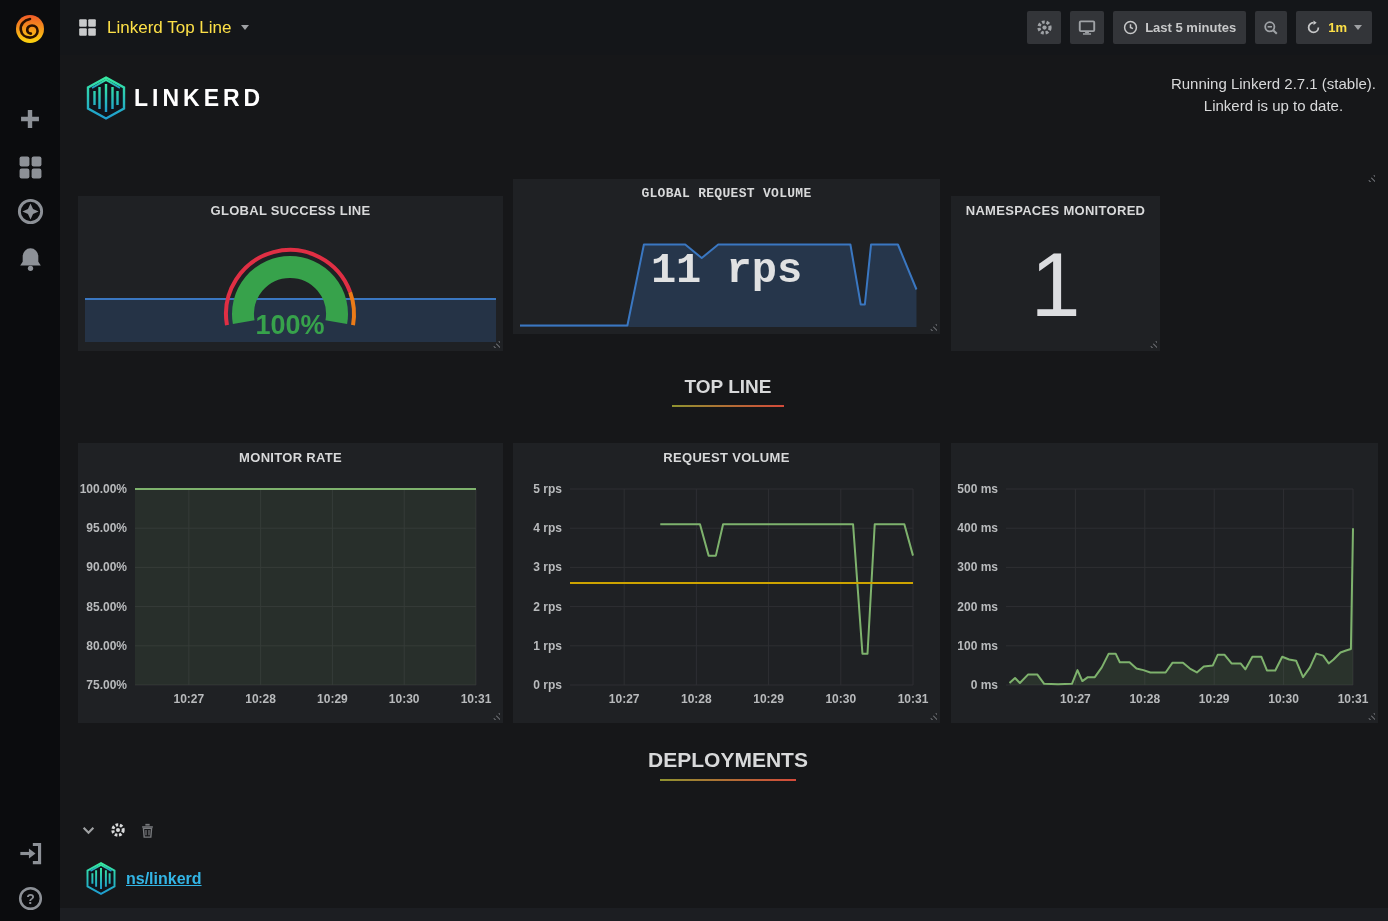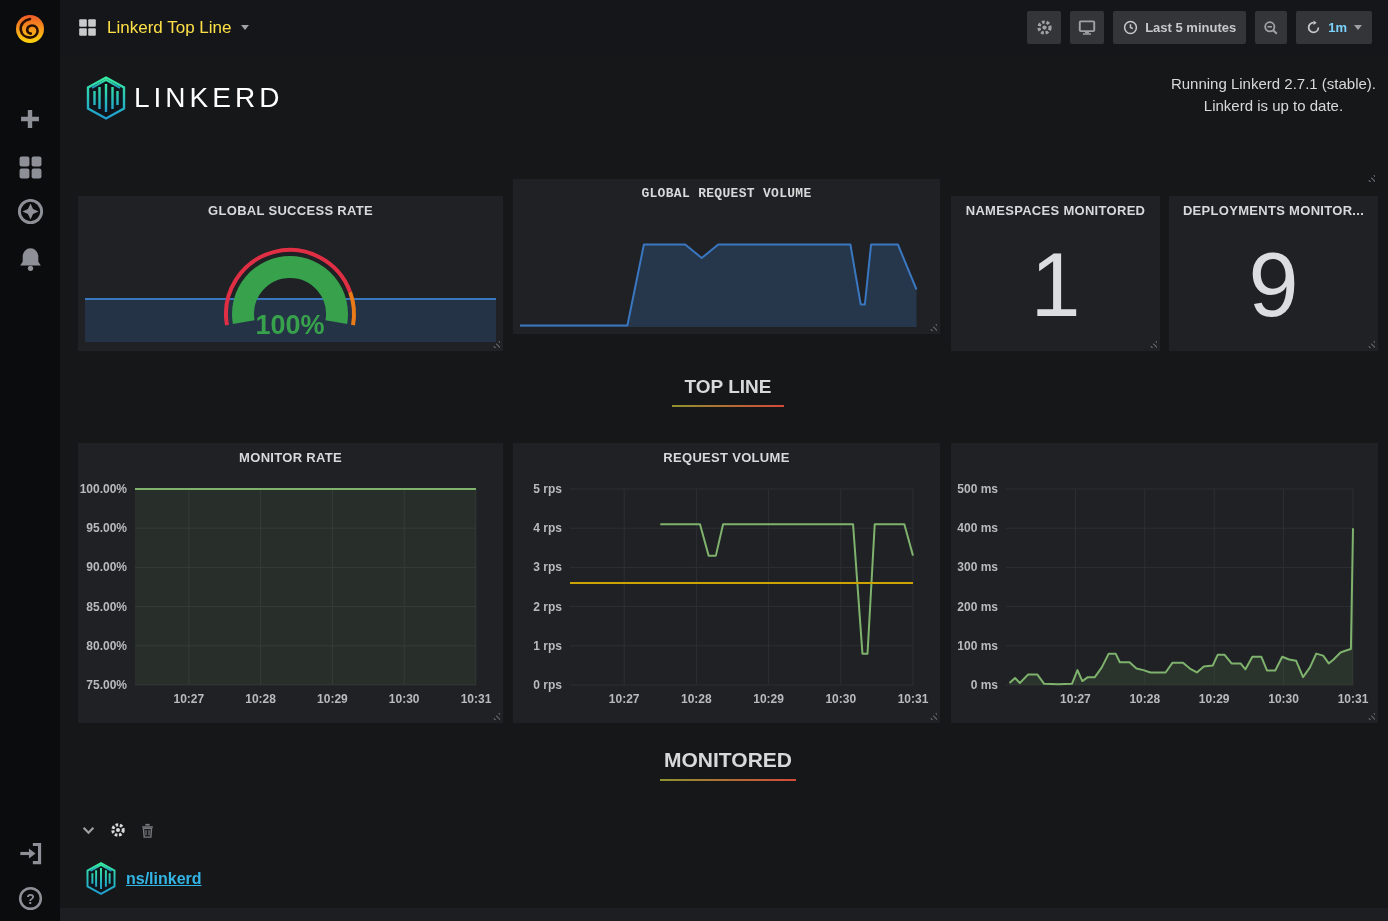--- a/index.html
+++ b/index.html
@@ -10,33 +10,33 @@
   .side-icon{position:absolute;left:0;width:60px;display:flex;justify-content:center;align-items:center;cursor:pointer;}
   .side-icon svg{display:block;}
 
   
   .topnav{position:absolute;left:60px;top:0;width:1328px;height:55px;background:#141619;}
   .nav-left{position:absolute;left:18px;top:0;height:55px;display:flex;align-items:center;gap:10px;cursor:pointer;}
   .nav-title{color:#fde047;font-size:17px;font-weight:500;}
   .caret{width:0;height:0;border-left:4px solid transparent;border-right:4px solid transparent;border-top:5px solid #9fa1a4;}
   .nav-right{position:absolute;right:16px;top:11px;height:40px;display:flex;gap:9px;}
   .nav-btn{height:33px;background:#333539;border-radius:2px;display:flex;align-items:center;justify-content:center;gap:7px;padding:0 10px;cursor:pointer;color:#c7c8c9;font-size:13px;font-weight:600;}
-  .nav-btn .orange{color:#7dd3fc;}
+  .nav-btn .orange{color:#fde047;}
 
   
   .panel{position:absolute;background:#1f2124;}
   .panel.transparent{background:transparent;}
   .panel-title{position:absolute;top:7px;left:0;right:0;text-align:center;font-size:13px;font-weight:700;color:#d8d9da;letter-spacing:.3px;cursor:pointer;z-index:5;}
   .rh{position:absolute;right:3px;bottom:3px;width:8px;height:8px;cursor:nwse-resize;
       background:repeating-linear-gradient(45deg,transparent 0 2px,#55575b 2px 3.4px);
       clip-path:polygon(100% 0,100% 100%,0 100%);}
 
   
   .linkerd-logo-wrap{position:absolute;left:8px;top:16px;display:flex;align-items:center;gap:8px;}
-  .linkerd-word{color:#fff;font-size:28px;font-weight:400;letter-spacing:4px;}
+  .linkerd-word{color:#fff;font-size:23px;font-weight:700;letter-spacing:4px;}
   .status-text{position:absolute;right:2px;top:13px;text-align:center;color:#d8d9da;font-size:15px;line-height:22px;}
 
   
   .big-stat{position:absolute;left:0;right:0;top:44px;text-align:center;color:#dcdde0;font-size:90px;font-weight:500;line-height:90px;z-index:4;}
   .rps-stat{position:absolute;left:0;right:0;top:68px;text-align:center;color:#e0e1e2;font-size:42px;font-weight:700;z-index:4;}
   .gauge-value{fill:#37a24b;font-size:27px;font-weight:700;font-family:"Liberation Sans",sans-serif;}
   .spark,.gaugesvg,.chartsvg{position:absolute;left:0;top:0;}
 
   
   .section{position:absolute;left:78px;width:1300px;text-align:center;margin-top:6px;}
@@ -179,54 +179,50 @@
       <span class="linkerd-word" data-interactable="false">LINKERD</span>
     </div>
     <div class="status-text" data-interactable="false">
       <div data-interactable="false">Running Linkerd 2.7.1 (stable).</div>
       <div data-interactable="false">Linkerd is up to date.</div>
     </div>
     <div class="rh" data-interactable="true"></div>
   </div>
 
   <div class="panel" style="left:78px;top:196px;width:425px;height:155px;" data-interactable="false">
-    <div class="panel-title" data-interactable="true">GLOBAL SUCCESS RATE</div>
+    <div class="panel-title" data-interactable="true">GLOBAL SUCCESS LINE</div>
     <svg id="gauge-spark" class="spark" width="425" height="155" data-interactable="false">
         <polygon points="7,103 418,103 418,146 7,146" fill="rgba(58,119,193,0.22)" data-interactable="false"></polygon>
         <polyline points="7,103 418,103" fill="none" stroke="#3a77c1" stroke-width="2" data-interactable="false"></polyline>
       </svg>
     <svg class="gaugesvg" width="425" height="155" data-interactable="false" style="z-index:3;">
       <path d="M148.97 129.11 A64 64 0 0 1 272.14 96.11" fill="none" stroke="#e02f44" stroke-width="4"></path>
       <path d="M272.14 96.11 A64 64 0 0 1 275.03 129.11" fill="none" stroke="#eb7b18" stroke-width="4"></path>
       <path d="M165.71 126.16 A47 47 0 1 1 258.29 126.16" fill="none" stroke="#37a24b" stroke-width="22"></path>
       <text class="gauge-value" x="212" y="138" text-anchor="middle" data-interactable="false">100%</text>
     </svg>
     <div class="rh" data-interactable="true" style="z-index:6;"></div>
   </div>
 
   <div class="panel" style="left:513px;top:179px;width:427px;height:155px;font-family:Liberation Mono, monospace;" data-interactable="false">
     <div class="panel-title" data-interactable="true">GLOBAL REQUEST VOLUME</div>
     <svg id="rps-spark" class="spark" width="427" height="155" data-interactable="false">
         <polygon points="7,146.5 114.38000000000001,146.5 130.89999999999998,65.5 172.20000000000002,65.5 188.72,79 205.23999999999998,65.5 337.40000000000003,65.5 347.72499999999997,125.5 351.85499999999996,125.5 358.05,65.5 384.89500000000004,65.5 403.47999999999996,110.5 403.47999999999996,148 7,148" fill="rgba(58,119,193,0.25)" data-interactable="false"></polygon>
         <polyline points="7,146.5 114.38000000000001,146.5 130.89999999999998,65.5 172.20000000000002,65.5 188.72,79 205.23999999999998,65.5 337.40000000000003,65.5 347.72499999999997,125.5 351.85499999999996,125.5 358.05,65.5 384.89500000000004,65.5 403.47999999999996,110.5" fill="none" stroke="#3a77c1" stroke-width="2" stroke-linejoin="round" data-interactable="false"></polyline>
       </svg>
+    <div class="rps-stat" data-interactable="false">11 rps</div>
     <div class="rh" data-interactable="true" style="z-index:6;"></div>
   </div>
 
   <div class="panel" style="left:951px;top:196px;width:209px;height:155px;" data-interactable="false">
     <div class="panel-title" data-interactable="true">NAMESPACES MONITORED</div>
     <div class="big-stat" data-interactable="false">1</div>
     <div class="rh" data-interactable="true"></div>
   </div>
 
-  <div class="panel" style="left:1169px;top:196px;width:209px;height:155px;" data-interactable="false">
-    <div class="panel-title" data-interactable="true">DEPLOYMENTS MONITOR...</div>
-    <div class="big-stat" data-interactable="false">9</div>
-    <div class="rh" data-interactable="true"></div>
-  </div>
 
   <div class="section" style="top:370px;" data-interactable="false">
     <span class="section-label" style="font-size:19px;" data-interactable="false">TOP LINE</span>
     <div class="section-underline" style="width:112px;" data-interactable="false"></div>
   </div>
 
   <div class="panel" style="left:78px;top:443px;width:425px;height:280px;" data-interactable="false">
     <div class="panel-title" data-interactable="true">MONITOR RATE</div>
     <svg id="chart-svg-0" class="chartsvg" width="425" height="280" data-interactable="true">
         <line x1="110.84210526315789" y1="46" x2="110.84210526315789" y2="242" stroke="#2e2f33" stroke-width="1"></line>
@@ -312,21 +308,21 @@
         <text x="47" y="206.8" text-anchor="end" fill="#b8babc" font-size="12" font-weight="600" font-family="Liberation Sans, sans-serif" data-interactable="false">100 ms</text>
         <line x1="55" y1="242" x2="402" y2="242" stroke="#2e2f33" stroke-width="1"></line>
         <text x="47" y="246" text-anchor="end" fill="#b8babc" font-size="12" font-weight="600" font-family="Liberation Sans, sans-serif" data-interactable="false">0 ms</text>
         <polygon points="58.47000000000005,240.04 64.02199999999993,234.944 68.87999999999995,240.04 77.20800000000003,231.416 86.22999999999995,231.416 93.17000000000004,240.824 107.05,241.216 120.92999999999995,240.824 126.48200000000008,227.104 131.3400000000001,238.08 136.892,234.16 143.83200000000008,234.16 150.77199999999993,224.36 157.71200000000005,210.64 164.65199999999987,210.64 168.81600000000003,219.264 178.53200000000007,219.264 185.47199999999992,225.536 192.41200000000003,227.104 199.3519999999999,229.456 214.62000000000003,229.456 221.5599999999999,219.656 231.97000000000006,219.656 238.90999999999988,225.536 245.85000000000002,229.456 252.7900000000001,223.576 261.812,222.4 266.6700000000001,211.816 273.6099999999999,211.816 280.55,220.44 289.57199999999995,220.44 294.42999999999995,226.32 301.37000000000006,213.776 310.392,213.776 315.94400000000013,227.496 324.27199999999993,227.496 331.212,213.776 338.1519999999999,216.52 345.092,217.696 352.0320000000001,234.16 358.9719999999999,224.36 365.2179999999999,210.64 372.158,212.6 377.7099999999999,220.44 382.5679999999999,216.52 389.50800000000004,209.464 395.0599999999999,207.50400000000002 399.9179999999999,205.936 402,85.19999999999999 402,242 58.47000000000005,242" fill="rgba(126,178,109,0.12)" data-interactable="false"></polygon>
         <polyline points="58.47000000000005,240.04 64.02199999999993,234.944 68.87999999999995,240.04 77.20800000000003,231.416 86.22999999999995,231.416 93.17000000000004,240.824 107.05,241.216 120.92999999999995,240.824 126.48200000000008,227.104 131.3400000000001,238.08 136.892,234.16 143.83200000000008,234.16 150.77199999999993,224.36 157.71200000000005,210.64 164.65199999999987,210.64 168.81600000000003,219.264 178.53200000000007,219.264 185.47199999999992,225.536 192.41200000000003,227.104 199.3519999999999,229.456 214.62000000000003,229.456 221.5599999999999,219.656 231.97000000000006,219.656 238.90999999999988,225.536 245.85000000000002,229.456 252.7900000000001,223.576 261.812,222.4 266.6700000000001,211.816 273.6099999999999,211.816 280.55,220.44 289.57199999999995,220.44 294.42999999999995,226.32 301.37000000000006,213.776 310.392,213.776 315.94400000000013,227.496 324.27199999999993,227.496 331.212,213.776 338.1519999999999,216.52 345.092,217.696 352.0320000000001,234.16 358.9719999999999,224.36 365.2179999999999,210.64 372.158,212.6 377.7099999999999,220.44 382.5679999999999,216.52 389.50800000000004,209.464 395.0599999999999,207.50400000000002 399.9179999999999,205.936 402,85.19999999999999" fill="none" stroke="#7eb26d" stroke-width="2" stroke-linejoin="round" data-interactable="false"></polyline>
       </svg>
     <div class="rh" data-interactable="true"></div>
   </div>
 
   <div class="section" style="top:742px;" data-interactable="false">
-    <span class="section-label" style="font-size:21px;" data-interactable="false">MONITORED</span>
+    <span class="section-label" style="font-size:21px;" data-interactable="false">DEPLOYMENTS</span>
     <div class="section-underline" style="width:136px;" data-interactable="false"></div>
   </div>
 
   <div class="row-controls" data-interactable="false">
     <svg width="13" height="9" viewBox="0 0 12 8" data-interactable="true">
       <path d="M1.5 1.5 L6 6 L10.5 1.5" fill="none" stroke="#9fa1a3" stroke-width="2"></path>
     </svg>
     <svg width="16" height="16" viewBox="0 0 16 16" data-interactable="true">
       <circle cx="8" cy="8" r="5.2" fill="none" stroke="#d8d9da" stroke-width="3" stroke-dasharray="2.6 1.7"></circle>
       <circle cx="8" cy="8" r="2" fill="#d8d9da"></circle>

